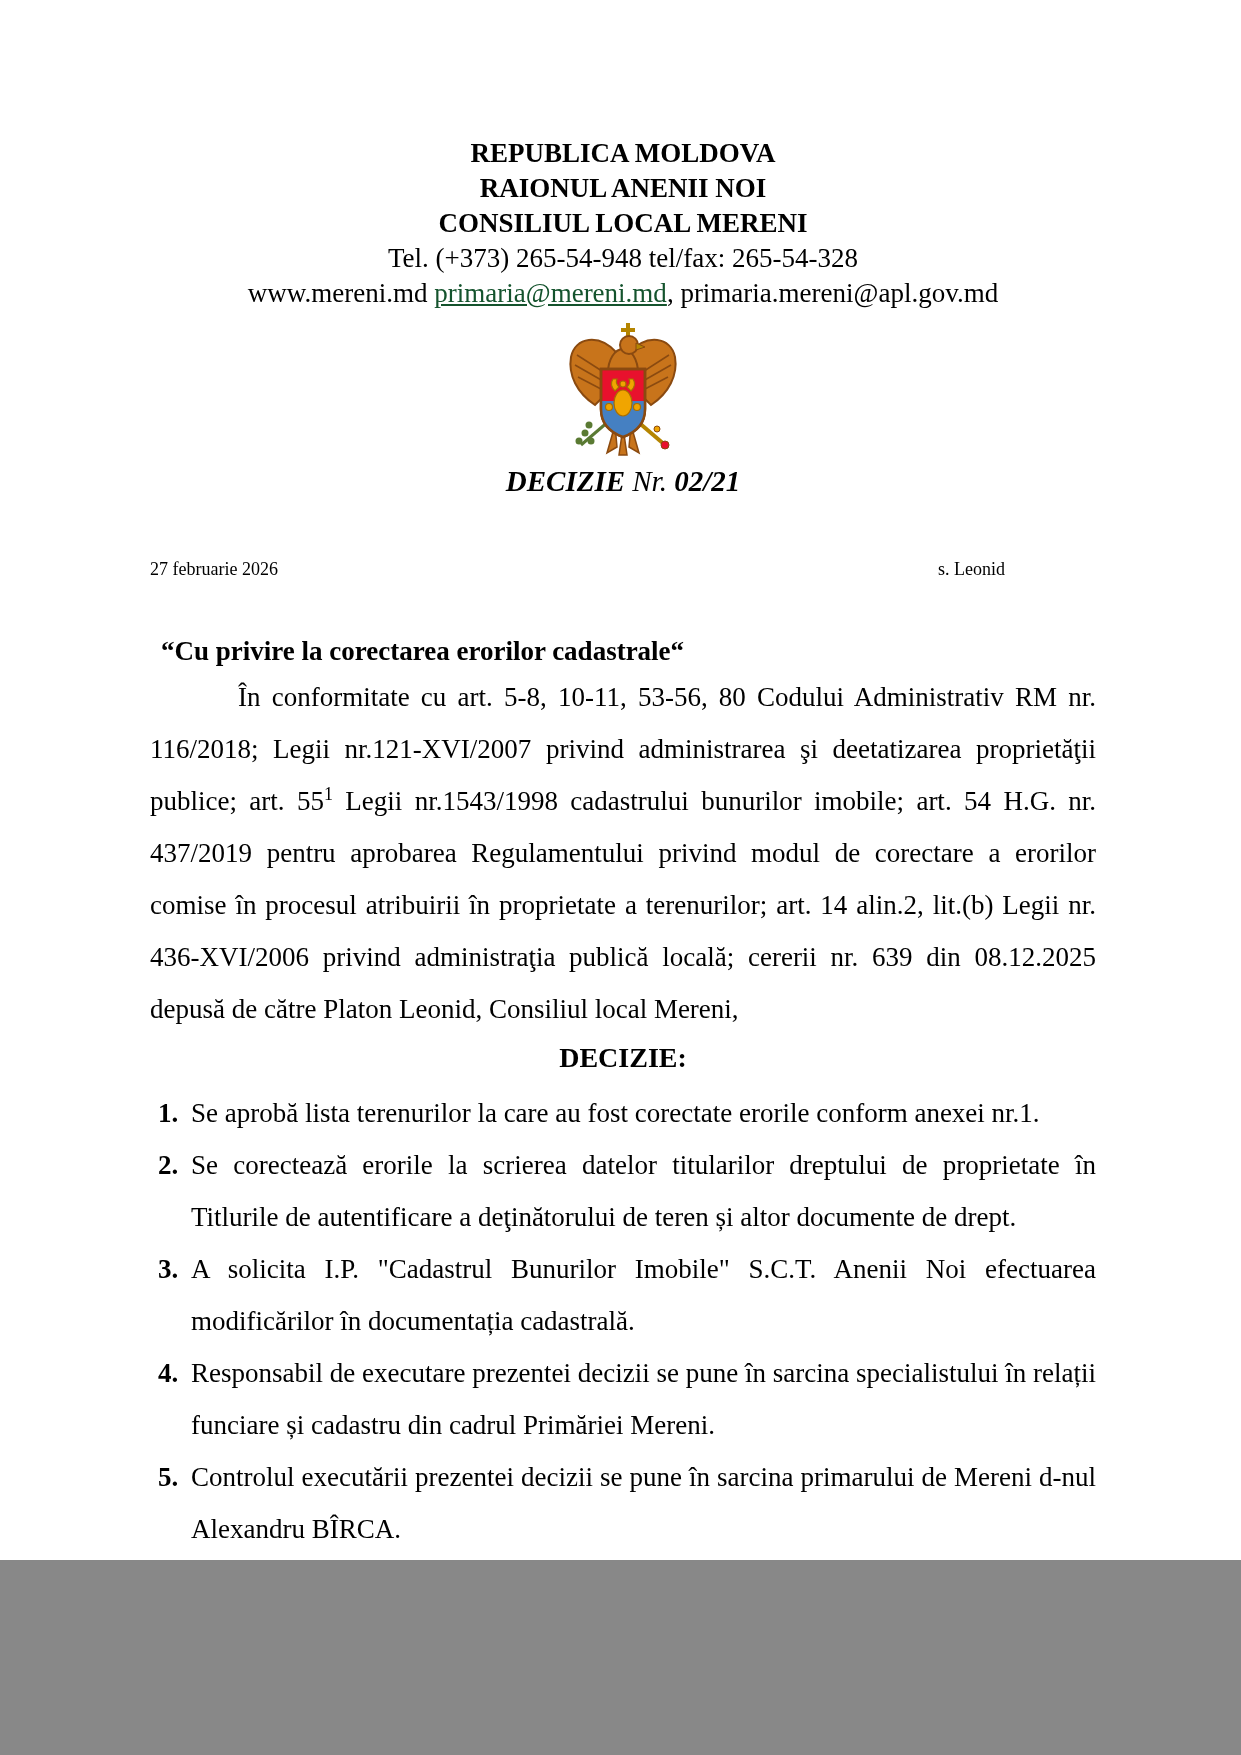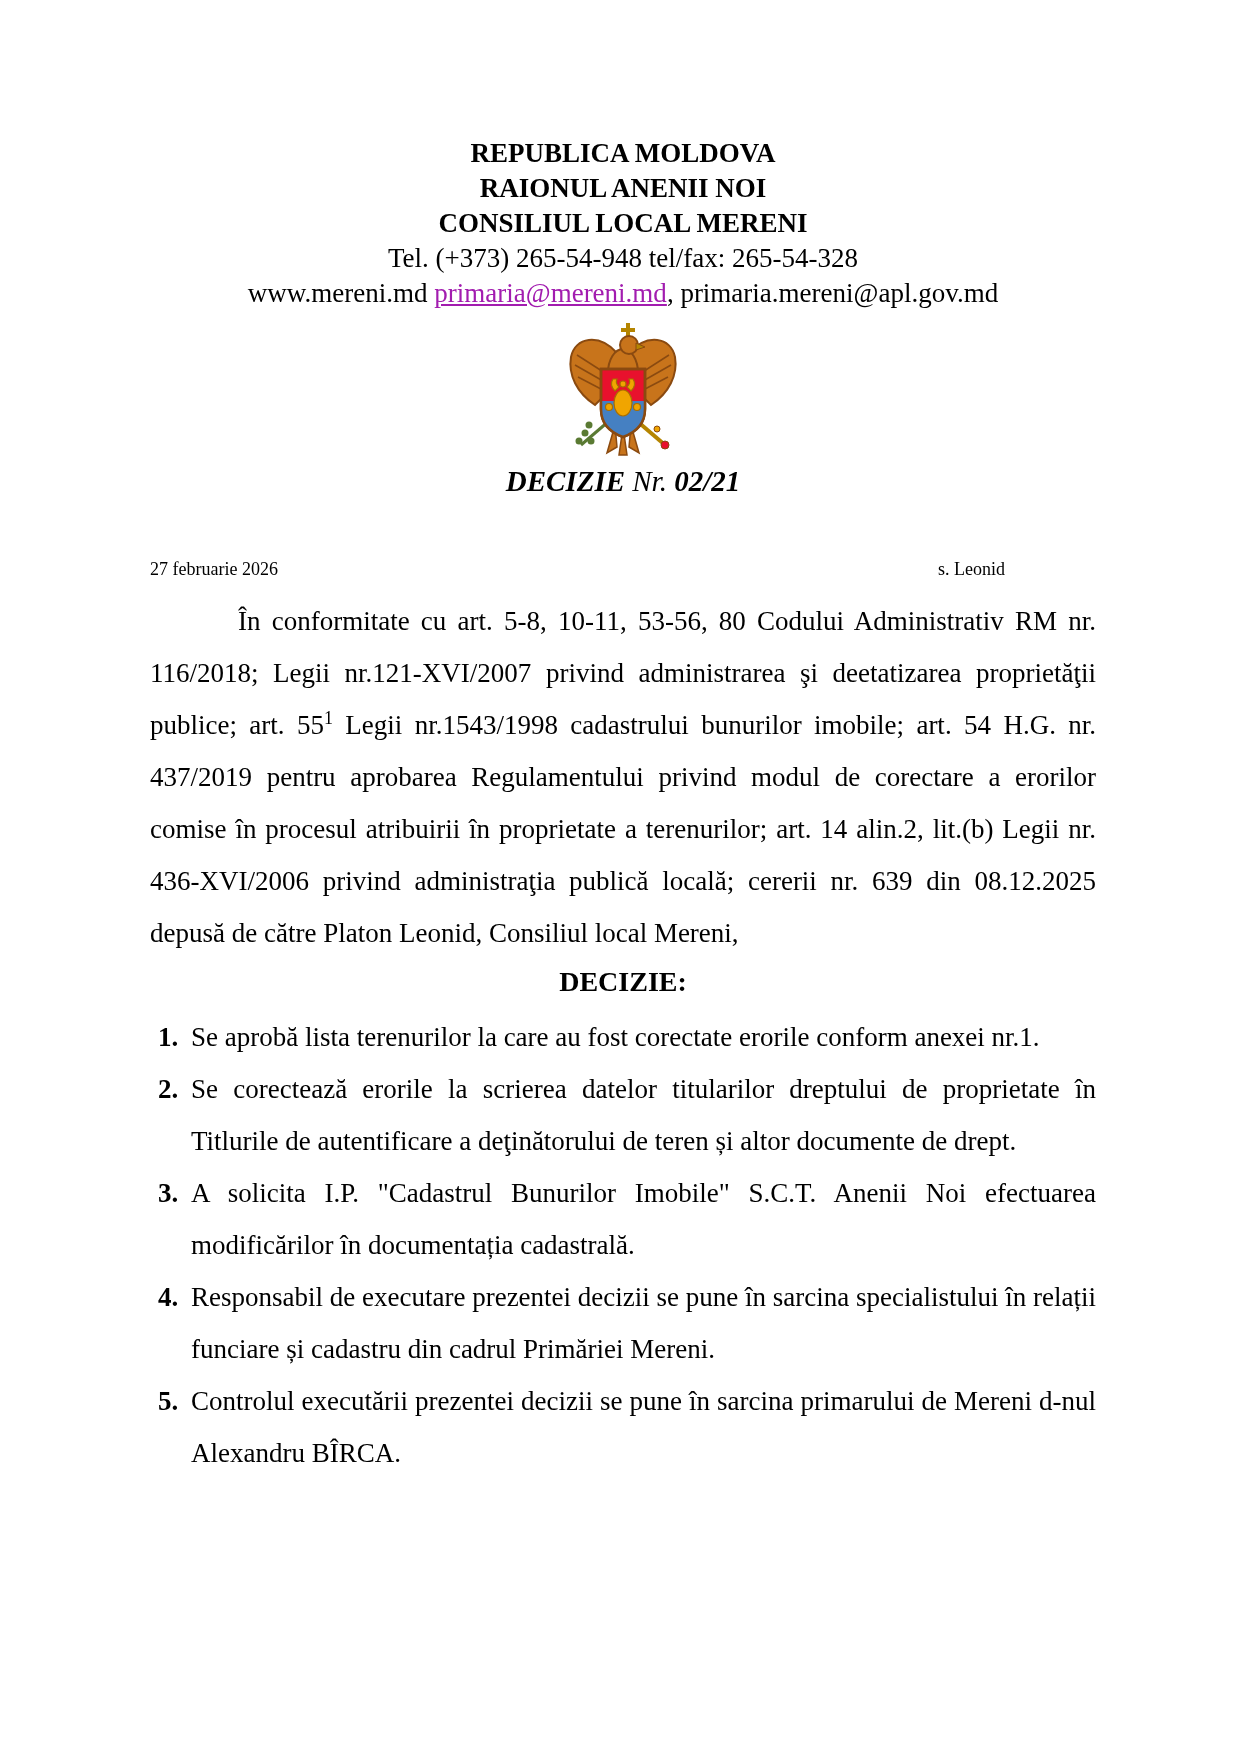--- a/index.html
+++ b/index.html
@@ -1,32 +1,32 @@
 <!DOCTYPE html>
 <html><head>
 <meta charset="utf-8">
 <style>
   * { margin:0; padding:0; box-sizing:border-box; }
   html,body { background:#888; }
   .page {
     position:relative;
-    width:1241px; height:1755px;
+    width:1241px; height:1560px;
     margin:0 auto;
     background:#ffffff;
     font-family:"Liberation Serif", serif;
     color:#000;
   }
   .content { padding:136px 145px 0 150px; }
 
   
   .hdr { text-align:center; font-size:27px; line-height:35px; }
   .hdr .b { font-weight:bold; }
   .hdr .u { }
   .hdr a.email {
-    color:#a21caf; text-decoration:underline; cursor:pointer;
+    color:#14532d; text-decoration:underline; cursor:pointer;
   }
 
   
   .arms-wrap { text-align:center; margin-top:10px; height:140px; }
 
   
   .dec-line { text-align:center; font-size:29px; margin-top:0; line-height:40px;font-style:italic; }
   .dec-line .b { font-weight:bold; }
 
   
@@ -144,20 +144,21 @@
       </svg>
     </div>
 
     <div class="dec-line"><span class="b">DECIZIE</span><span> Nr. </span><span class="b">02/21</span></div>
 
     <div class="dateline">
       <span>27 februarie 2026</span>
       <span class="place">s. Leonid</span>
     </div>
 
+    <div class="subject">“Cu privire la corectarea erorilor cadastrale“</div>
 
     <p class="preamble"><span>În conformitate cu art. 5-8, 10-11, 53-56, 80 Codului Administrativ RM nr. 116/2018; Legii nr.121-XVI/2007 privind administrarea şi deetatizarea proprietăţii publice; art. 55</span><sup>1</sup><span> Legii nr.1543/1998 cadastrului bunurilor imobile; art. 54 H.G. nr. 437/2019 pentru aprobarea Regulamentului privind modul de corectare a erorilor comise în procesul atribuirii în proprietate a terenurilor; art. 14 alin.2, lit.(b) Legii nr. 436-XVI/2006 privind administraţia publică locală; cererii nr. 639 din 08.12.2025 depusă de către Platon Leonid, Consiliul local Mereni,</span></p>
 
     <div class="decide-h">DECIZIE:</div>
 
     <div class="decide-list">
       <div class="d-item">
         <span class="num">1.</span>
         <span>Se aprobă lista terenurilor la care au fost corectate erorile conform anexei nr.1.</span>
       </div>

